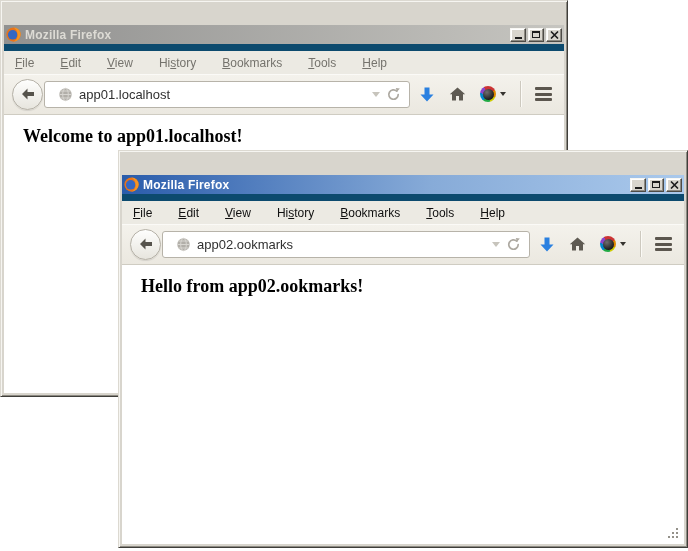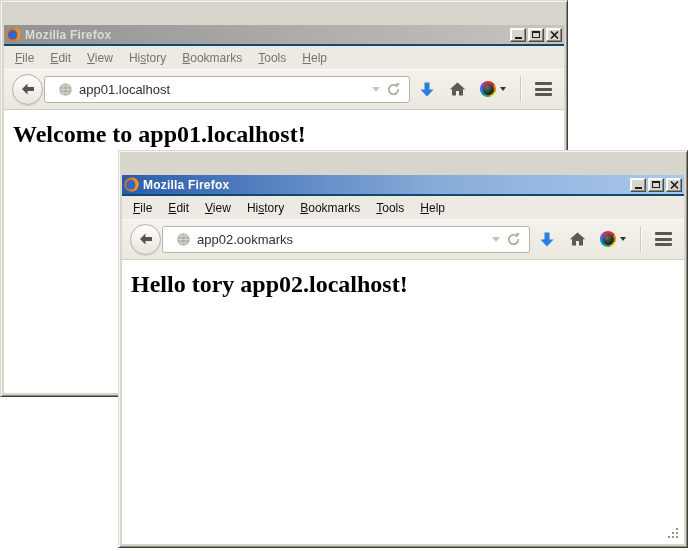--- a/index.html
+++ b/index.html
@@ -30,21 +30,21 @@
     width:16px;height:14px;background:#d8d5cd;box-sizing:border-box;
     border:1px solid;border-color:#f8f7f3 #4d4b46 #4d4b46 #f8f7f3;
     box-shadow:inset -1px -1px 0 #8d8a82, inset 1px 1px 0 #ffffff;
     display:flex;align-items:center;justify-content:center;
   }
   .glyph-min{width:7px;height:2px;background:#1c1c1c;margin-top:7px;}
   .glyph-max{width:8px;height:7px;box-sizing:border-box;border:1px solid #1c1c1c;border-top-width:2px;}
 
   .menubar{
     flex:0 0 23px;display:flex;align-items:center;background:#eceae3;
-    padding:0 3px;font-size:12px;border-top:2px solid #0c4a6e;
+    padding:0 3px;font-size:12px;border-top:7px solid #0c4a6e;gap:10px;
   }
   .menu-item{padding:3px 8px;white-space:nowrap;}
   .active .menu-item{color:#101010;}
   .inactive .menu-item{color:#75736d;}
 
   .navbar{
     flex:0 0 40px;display:flex;align-items:center;gap:9px;
     padding:0 12px 0 8px;background:linear-gradient(#f4f2ec,#ebe8e0);
     border-bottom:1px solid #cfccc2;box-shadow:inset 0 1px 0 #fbfaf7;
   }
@@ -74,22 +74,22 @@
     background:radial-gradient(circle at 35% 30%,#6e6e6e,#1d1d1d 72%);
   }
   .caret{width:0;height:0;border-left:3.5px solid transparent;border-right:3.5px solid transparent;border-top:4px solid #35332f;margin-left:4px;}
   .wheel-wrap{display:flex;align-items:center;}
   .vsep{width:1px;height:26px;background:#cdc9bf;box-shadow:1px 0 0 #fbfaf6;}
   .burger{display:flex;flex-direction:column;gap:2.5px;}
   .burger i{display:block;width:17px;height:3px;background:#5b564e;border-radius:1px;}
 
   .content{flex:1;background:#ffffff;overflow:hidden;position:relative;}
   .content h1{
-    margin:11px 0 0 9px;font-family:"Liberation Serif","DejaVu Serif",serif;
-    font-weight:bold;font-size:24px;color:#000000;white-space:nowrap;
+    margin:11px 0 0 19px;font-family:"Liberation Serif","DejaVu Serif",serif;
+    font-weight:bold;font-size:18px;color:#000000;white-space:nowrap;
   }
   .grip{position:absolute;right:4px;bottom:4px;width:13px;height:13px;}
   .grip::after{
     content:'';position:absolute;left:9px;top:1px;width:2px;height:2px;background:#94918a;
     box-shadow:-4px 4px 0 #94918a,0 4px 0 #94918a,-8px 8px 0 #94918a,-4px 8px 0 #94918a,0 8px 0 #94918a;
   }
   u{text-decoration:underline;}
 </style>
 </head>
 <body>
@@ -257,16 +257,16 @@
       <span class="vsep"></span>
       <span class="burger">
           <i></i>
           <i></i>
           <i></i>
         </span>
     </div>
   </div>
 
   <div class="content">
-    <h1>Hello tory app02.localhost!</h1>
+    <h1>Hello from app02.ookmarks!</h1>
     <i class="grip"></i>
   </div>
 </div>
 
 </body></html>

